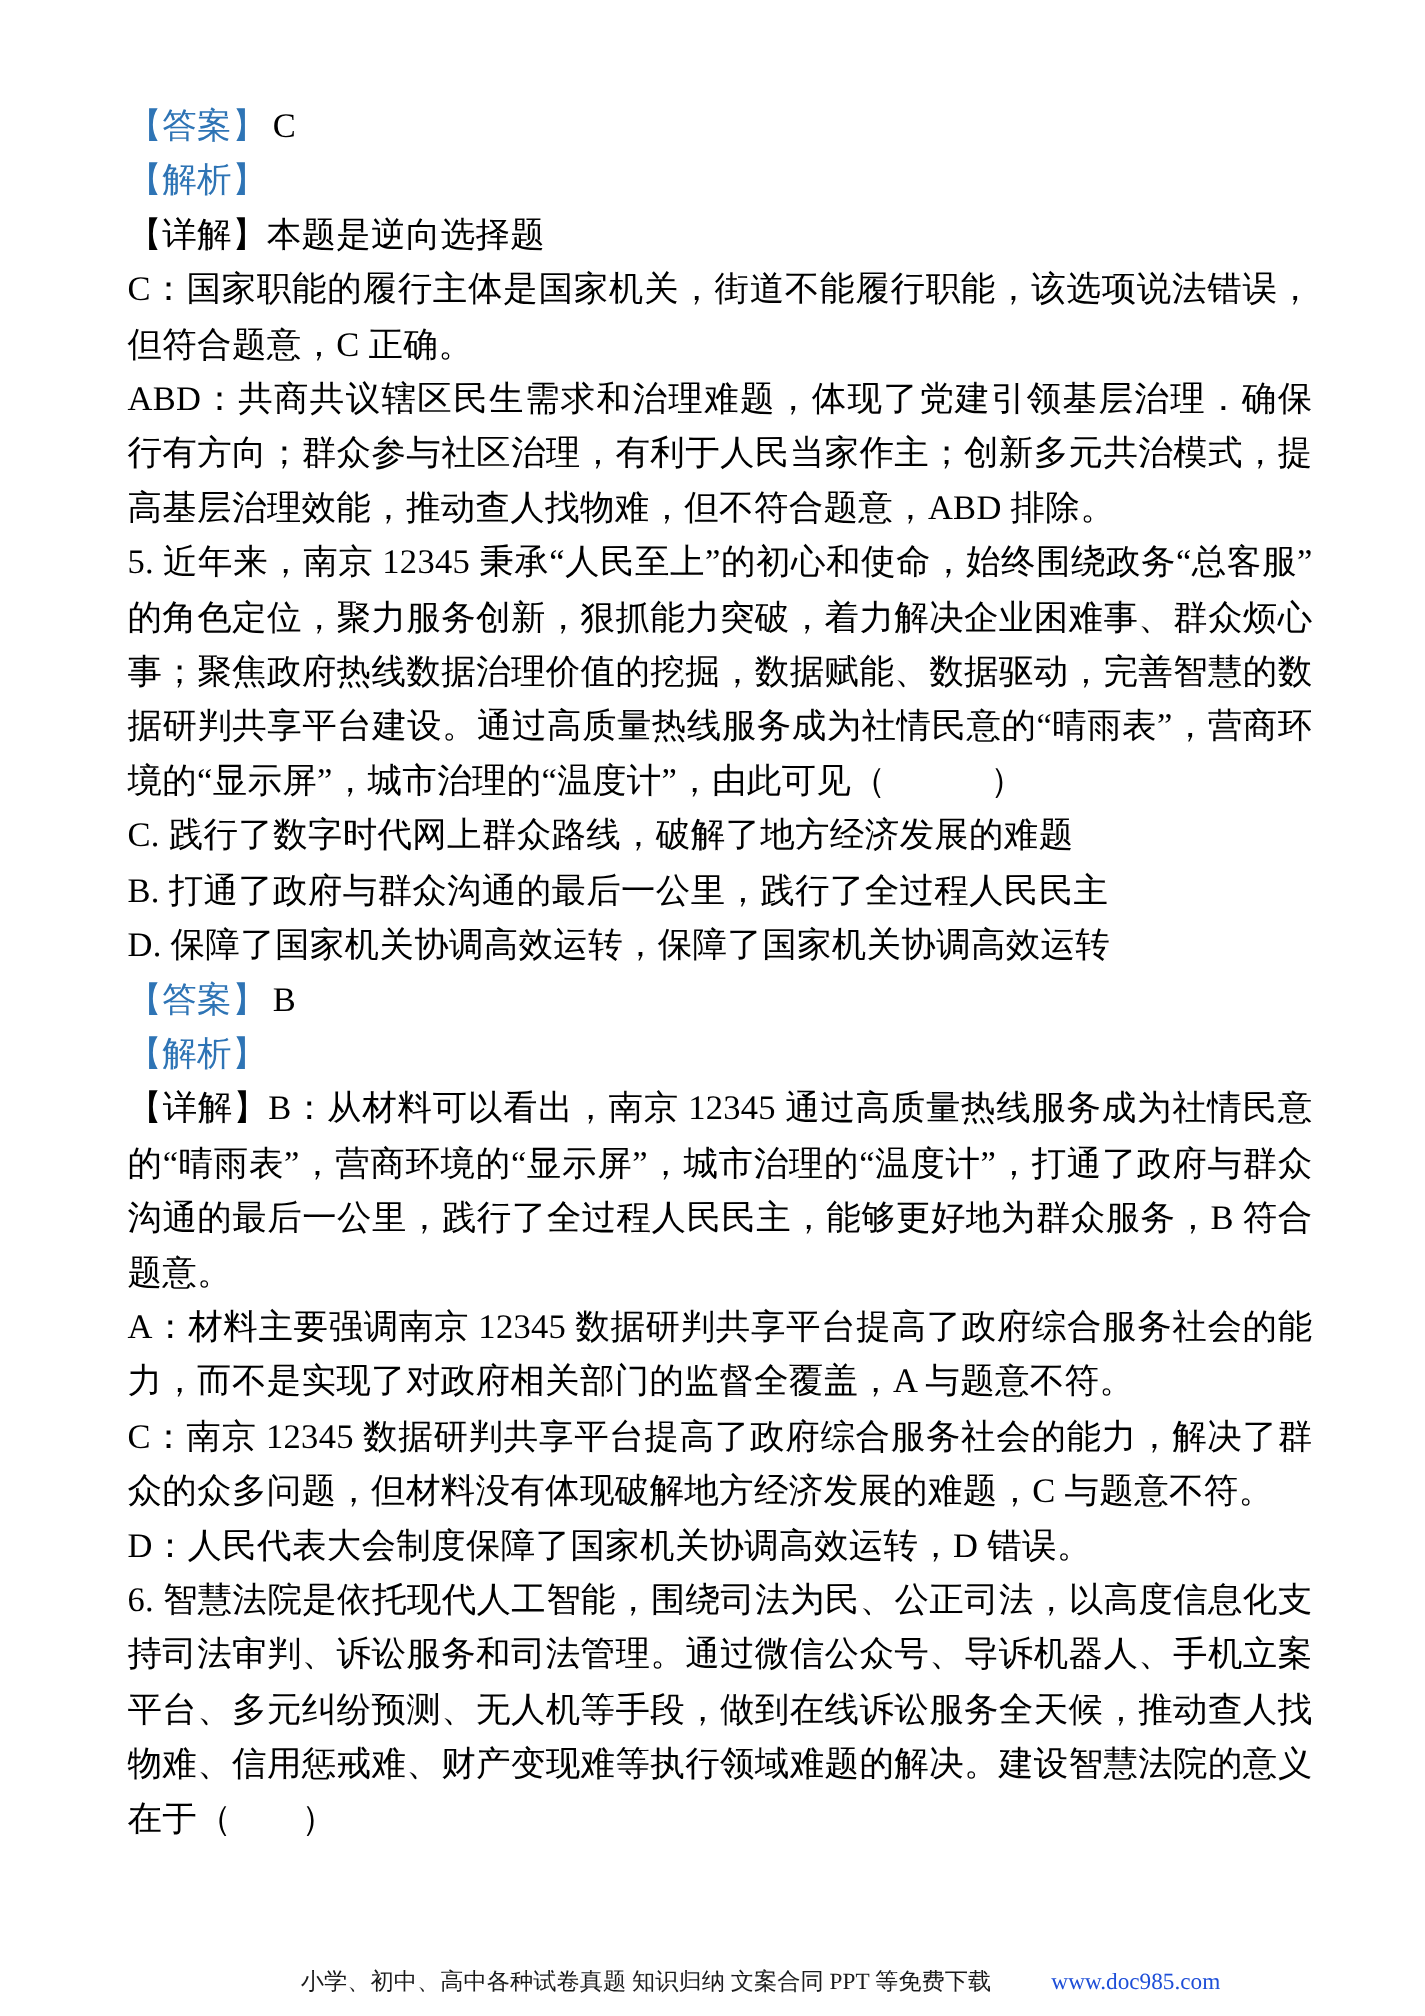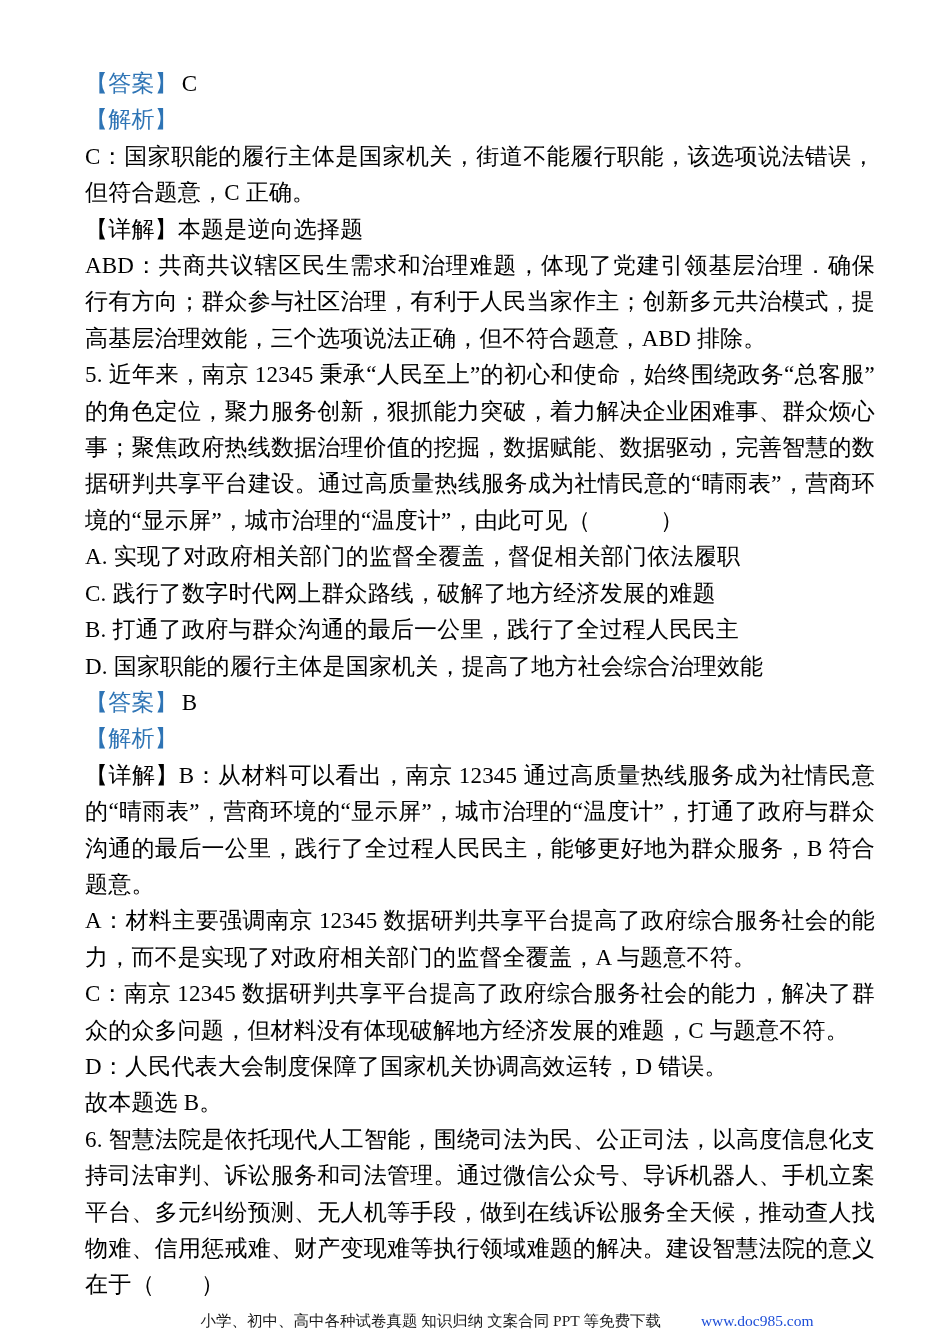--- a/index.html
+++ b/index.html
@@ -52,44 +52,42 @@
 </head>
 <body>
 
 <div class="page">
   <div class="content">
 
     <p><span class="blue">【答案】</span><span class="ans-val">C</span></p>
 
     <p><span class="blue">【解析】</span></p>
 
+    <p>【详解】本题是逆向选择题</p>
+
     <p>C：国家职能的履行主体是国家机关，街道不能履行职能，该选项说法错误，但符合题意，C 正确。</p>
 
-    <p>【详解】本题是逆向选择题</p>
-
-    <p>ABD：共商共议辖区民生需求和治理难题，体现了党建引领基层治理．确保行有方向；群众参与社区治理，有利于人民当家作主；创新多元共治模式，提高基层治理效能，三个选项说法正确，但不符合题意，ABD 排除。</p>
+    <p>ABD：共商共议辖区民生需求和治理难题，体现了党建引领基层治理．确保行有方向；群众参与社区治理，有利于人民当家作主；创新多元共治模式，提高基层治理效能，推动查人找物难，但不符合题意，ABD 排除。</p>
 
 
     <p>5. 近年来，南京 12345 秉承“人民至上”的初心和使命，始终围绕政务“总客服”的角色定位，聚力服务创新，狠抓能力突破，着力解决企业困难事、群众烦心事；聚焦政府热线数据治理价值的挖掘，数据赋能、数据驱动，完善智慧的数据研判共享平台建设。通过高质量热线服务成为社情民意的“晴雨表”，营商环境的“显示屏”，城市治理的“温度计”，由此可见（　　　）</p>
 
-    <p>A. 实现了对政府相关部门的监督全覆盖，督促相关部门依法履职</p>
     <p>C. 践行了数字时代网上群众路线，破解了地方经济发展的难题</p>
     <p>B. 打通了政府与群众沟通的最后一公里，践行了全过程人民民主</p>
-    <p>D. 国家职能的履行主体是国家机关，提高了地方社会综合治理效能</p>
+    <p>D. 保障了国家机关协调高效运转，保障了国家机关协调高效运转</p>
 
     <p><span class="blue">【答案】</span><span class="ans-val">B</span></p>
 
     <p><span class="blue">【解析】</span></p>
 
     <p>【详解】B：从材料可以看出，南京 12345 通过高质量热线服务成为社情民意的“晴雨表”，营商环境的“显示屏”，城市治理的“温度计”，打通了政府与群众沟通的最后一公里，践行了全过程人民民主，能够更好地为群众服务，B 符合题意。</p>
     <p>A：材料主要强调南京 12345 数据研判共享平台提高了政府综合服务社会的能力，而不是实现了对政府相关部门的监督全覆盖，A 与题意不符。</p>
     <p>C：南京 12345 数据研判共享平台提高了政府综合服务社会的能力，解决了群众的众多问题，但材料没有体现破解地方经济发展的难题，C 与题意不符。</p>
     <p>D：人民代表大会制度保障了国家机关协调高效运转，D 错误。</p>
 
-    <p>故本题选 B。</p>
 
     <p>6. 智慧法院是依托现代人工智能，围绕司法为民、公正司法，以高度信息化支持司法审判、诉讼服务和司法管理。通过微信公众号、导诉机器人、手机立案平台、多元纠纷预测、无人机等手段，做到在线诉讼服务全天候，推动查人找物难、信用惩戒难、财产变现难等执行领域难题的解决。建设智慧法院的意义在于（　　）</p>
 
 
   </div>
 
   <div class="footer">
     <span>小学、初中、高中各种试卷真题 知识归纳 文案合同 PPT 等免费下载</span>
     <a href="#">www.doc985.com</a>
   </div>

